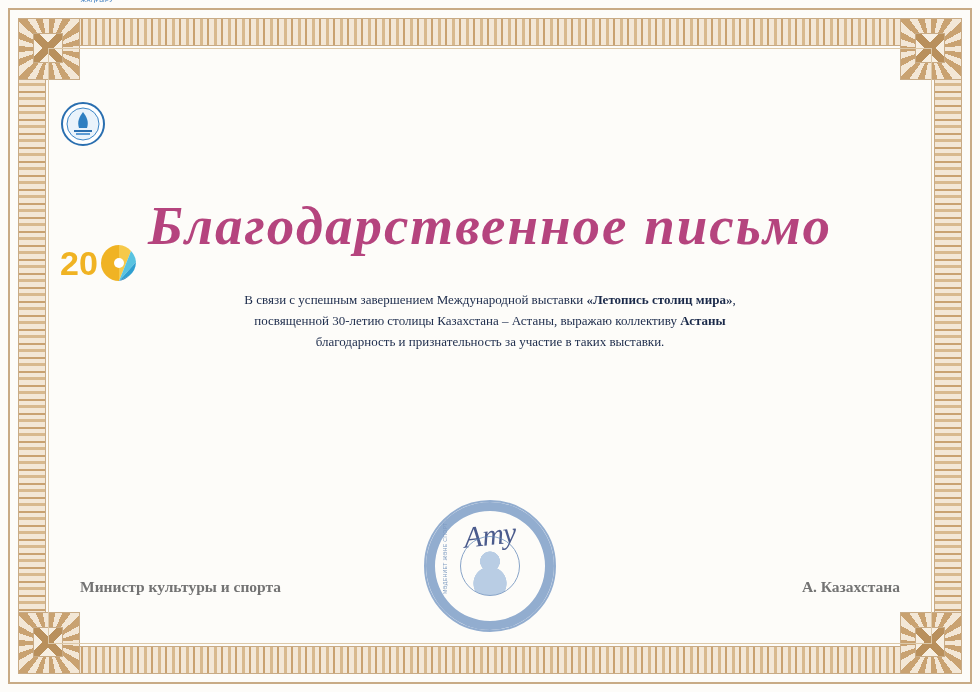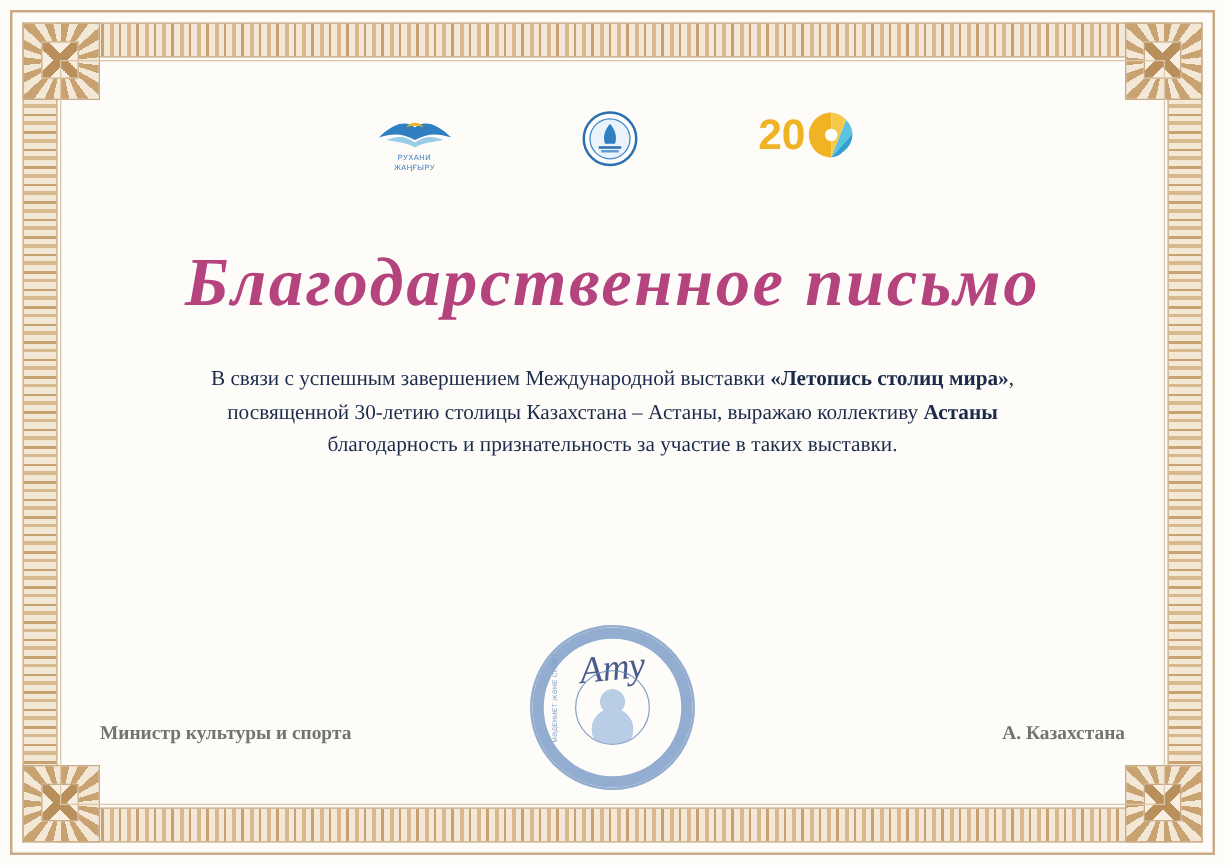--- a/index.html
+++ b/index.html
@@ -120,20 +120,21 @@
     text-align: center;
   }
 
   .logos {
     display: flex;
     justify-content: center;
     align-items: flex-start;
     gap: 96px;
     margin-top: 30px;
     height: 60px;
+    flex-direction: column;
   }
 
   .logo-block {
     display: flex;
     flex-direction: column;
     align-items: center;
     justify-content: flex-start;
   }
   .logo-caption {
     font-family: "Liberation Sans", sans-serif;
@@ -165,21 +166,21 @@
     font-weight: bold;
     font-size: 55px;
     letter-spacing: 2px;
     color: #b5447e;
     white-space: nowrap;
   }
 
   .body-text {
     margin: 34px auto 0 auto;
     width: 760px;
-    font-size: 17px;
+    font-size: 13px;
     line-height: 1.45;
     color: #1b2a4a;
   }
   .body-text p { margin: 0 0 2px 0; }
   .bold { font-weight: bold; }
 
   .signature-row {
     position: absolute;
     left: 80px;
     right: 80px;

